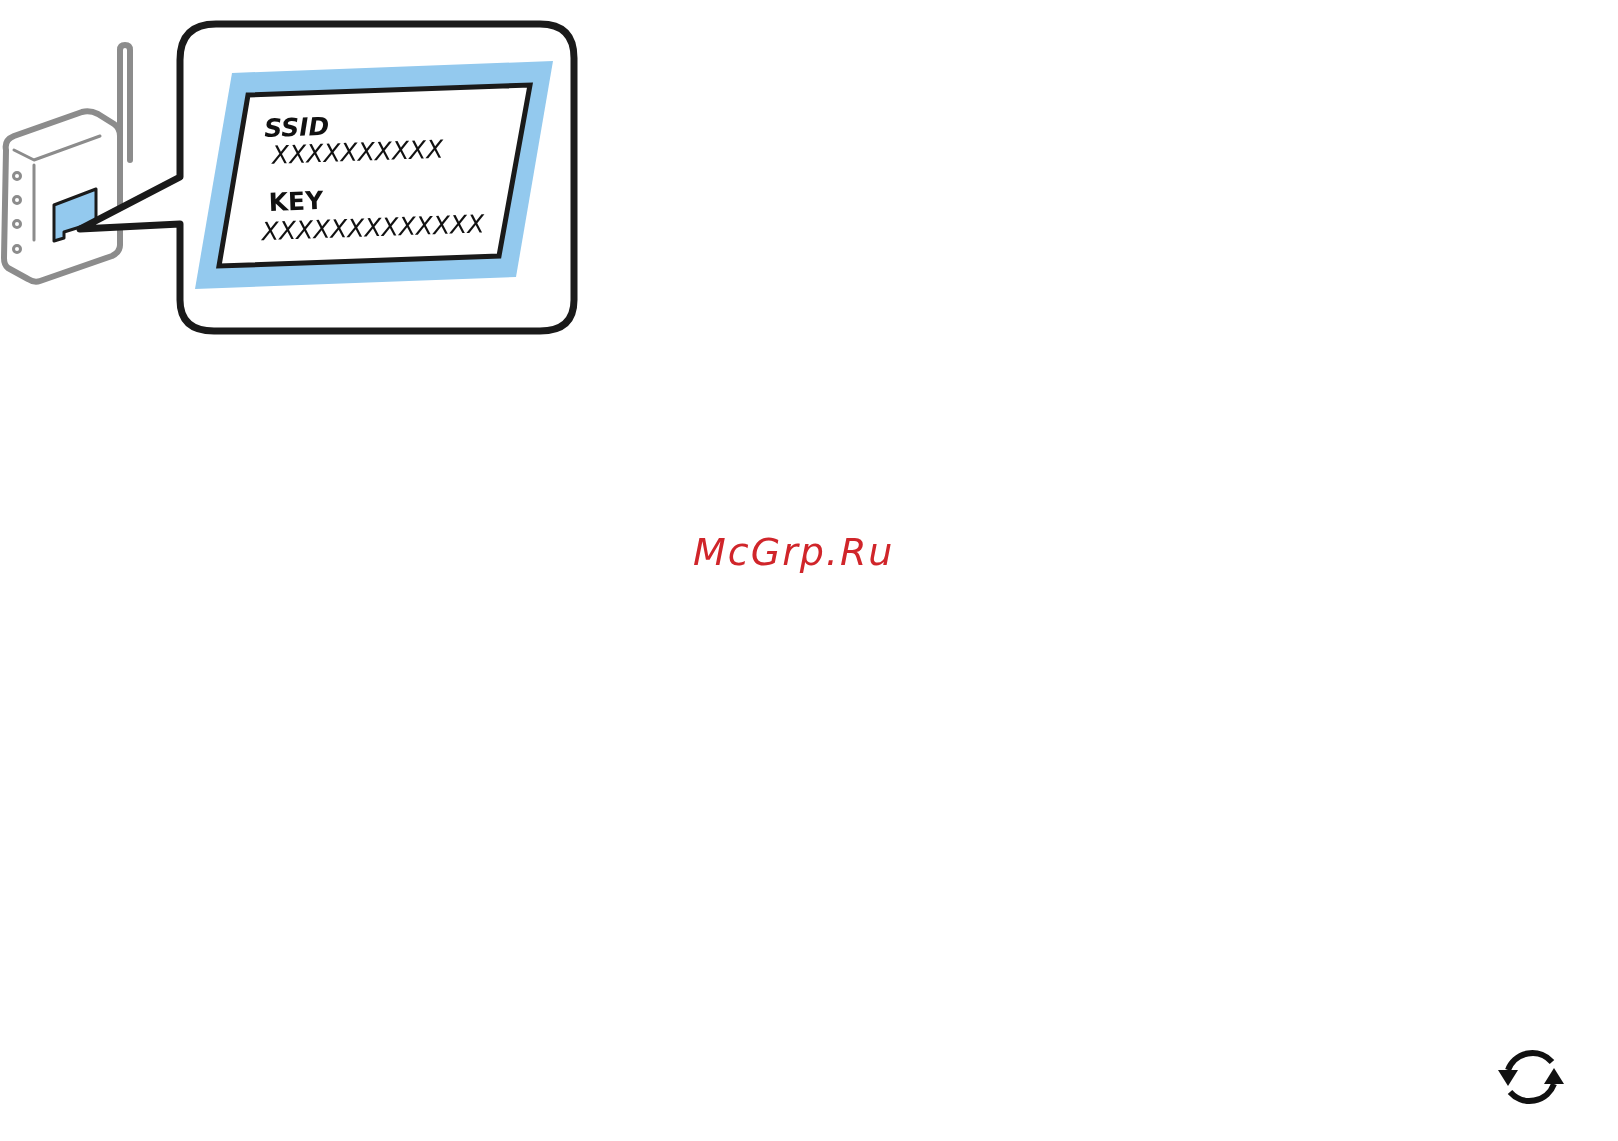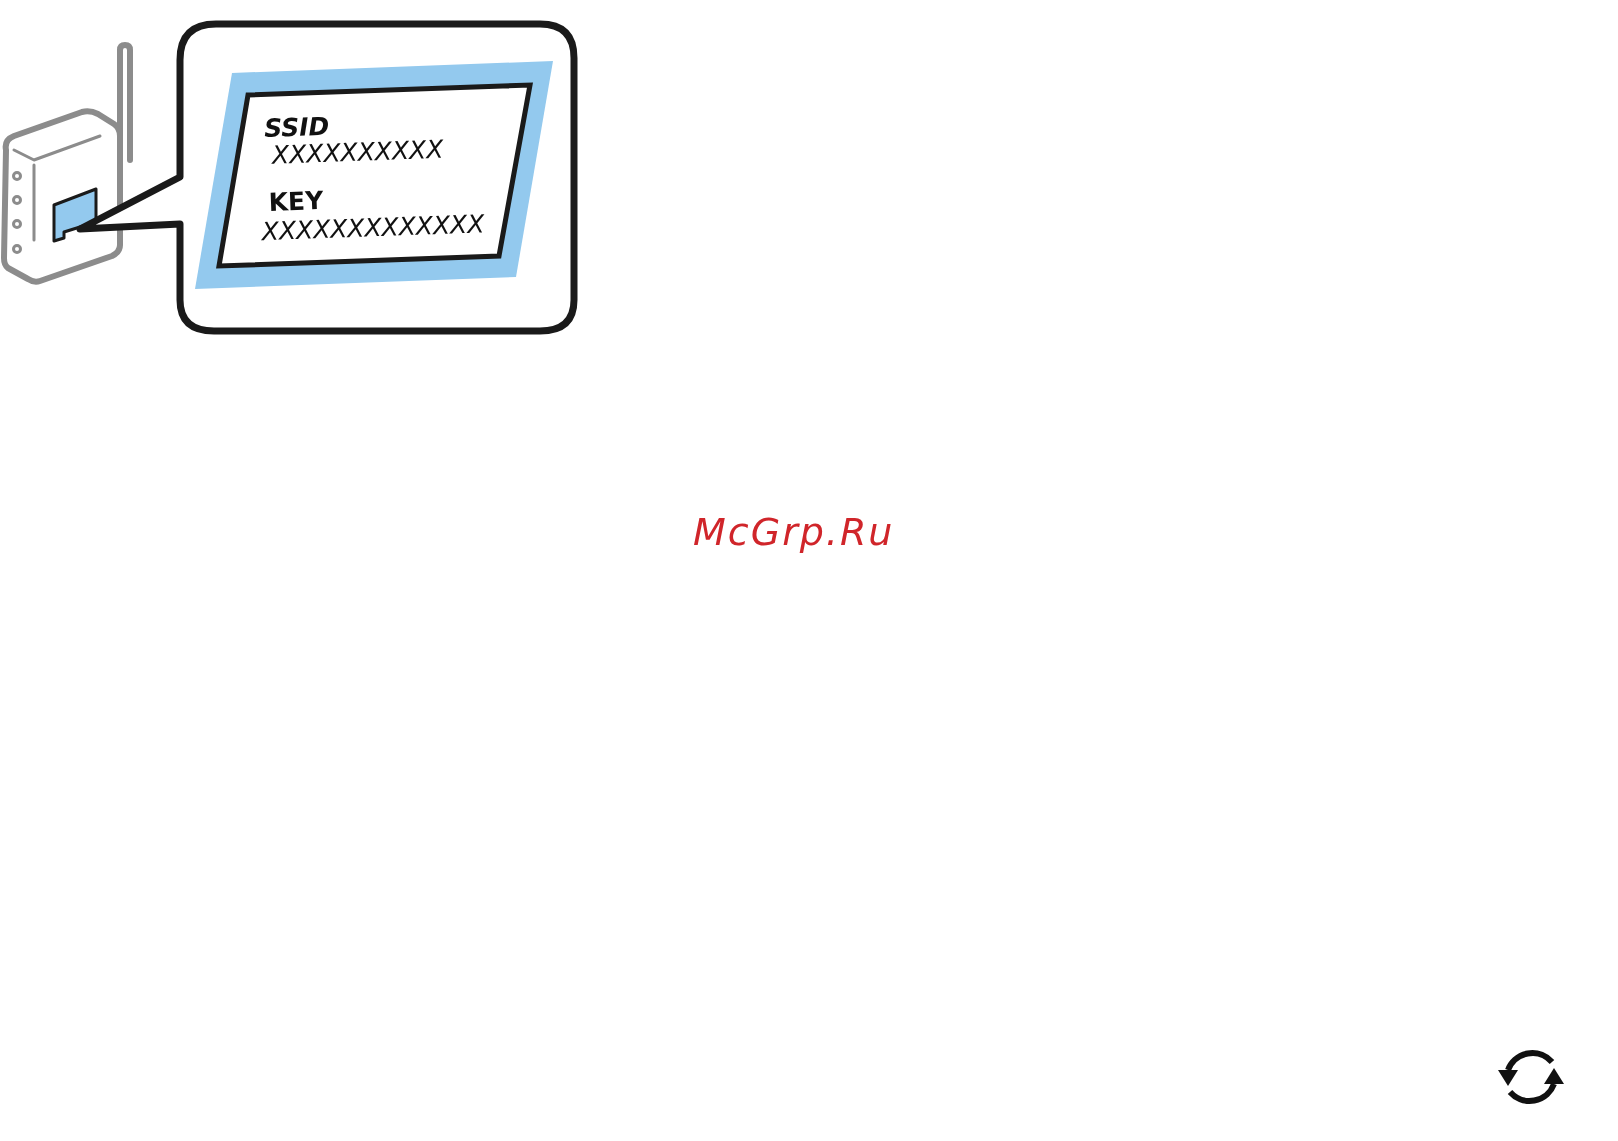--- a/index.html
+++ b/index.html
@@ -1,20 +1,20 @@
 <!DOCTYPE html>
 <html><head>
 <meta charset="utf-8">
 <style>
   html, body { margin: 0; padding: 0; background: #ffffff; }
   body { width: 1618px; height: 1141px; position: relative; overflow: hidden;
          font-family: "DejaVu Sans", sans-serif; }
   .illustration { position: absolute; left: 0; top: 0; width: 600px; height: 345px; }
   .label-text { font-family: "DejaVu Sans", sans-serif; fill: #111111; }
-  .watermark { position: absolute; left: 693px; top: 510px; font-size: 38px;
+  .watermark { position: absolute; left: 693px; top: 530px; font-size: 38px;
                font-style: italic; letter-spacing: 2px;
                font-family: "DejaVu Sans", sans-serif; }
   .refresh { position: absolute; left: 1494px; top: 1040px; width: 74px; height: 74px; }
 </style>
 </head>
 <body>
 
 <div class="illustration">
   <svg width="600" height="345" viewBox="0 0 600 345" xmlns="http://www.w3.org/2000/svg">
 

